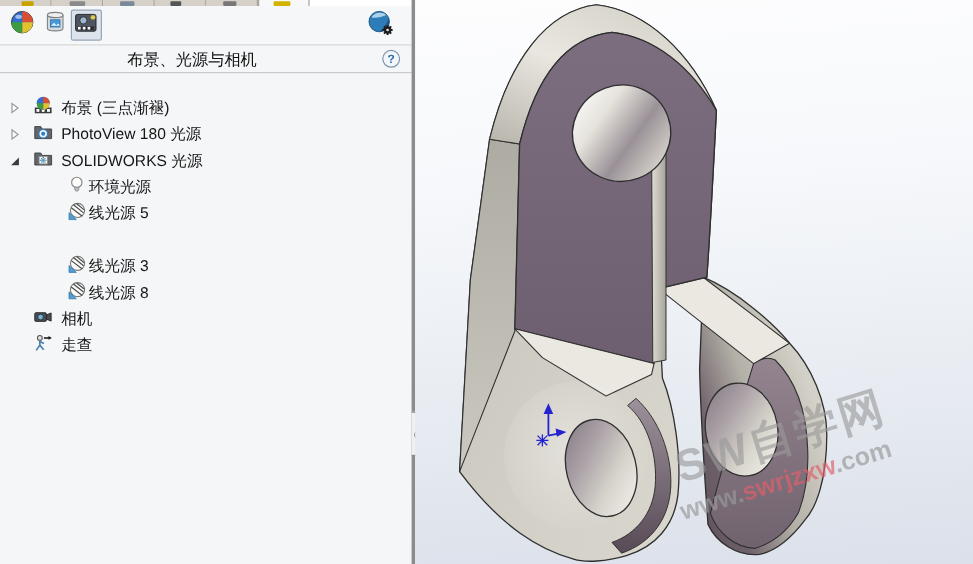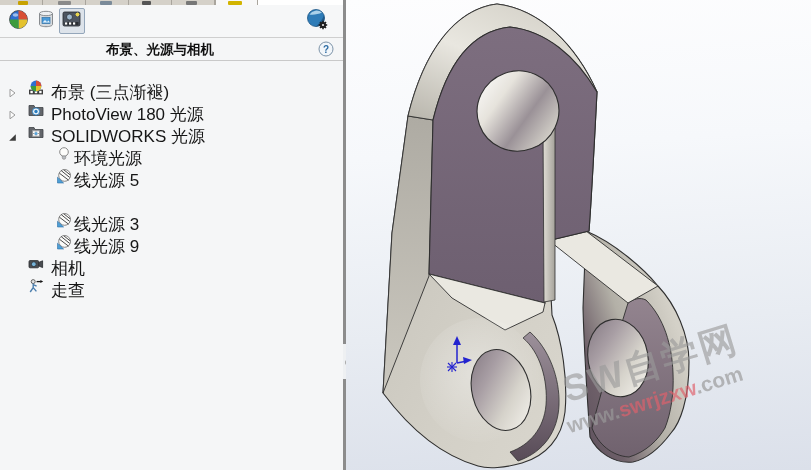--- a/index.html
+++ b/index.html
@@ -11,24 +11,24 @@
   #tabstrip{position:absolute;left:0;top:0;width:343px;height:5px;background:#fff;}
   .tab{position:absolute;top:0;height:5px;background:#d5d1c9;border-right:1px solid #a9a59d;box-sizing:border-box;}
   .tab.active{background:#f8f8f8;border-right:1px solid #a9a59d;border-left:1px solid #a9a59d;}
   .tabicon{position:absolute;top:1px;height:4px;border-radius:1px;}
 
   #toolbar{position:absolute;left:0;top:5px;width:343px;height:32px;background:#f6f7f8;border-bottom:1px solid #cfcfcf;}
   .tbtn{position:absolute;top:3px;width:26px;height:26px;display:flex;align-items:center;justify-content:center;border-radius:2px;}
   .tbtn.selected{background:#dde3ea;border:1px solid #94a6ba;box-sizing:border-box;}
 
   #titlebar{position:absolute;left:0;top:38px;width:343px;height:22px;background:#f5f6f7;border-bottom:1px solid #c9c9c9;}
-  #title{position:absolute;left:0;top:3px;width:320px;text-align:center;font-size:13.5px;font-weight:bold;color:#111;}
+  #title{position:absolute;left:0;top:3px;width:320px;text-align:center;font-size:13.5px;font-weight:normal;color:#111;}
   #help{position:absolute;right:9px;top:3px;width:16px;height:16px;}
 
-  .trow{position:absolute;left:0;width:343px;height:22px;font-size:17px;color:#161616;}
+  .trow{position:absolute;left:0;width:343px;height:22px;font-size:13px;color:#161616;}
   .trow .arrow{position:absolute;left:8px;top:6px;width:9px;height:10px;}
   .ticon{position:absolute;top:3px;width:16px;height:16px;}
   .tlabel{position:absolute;top:4px;white-space:nowrap;}
   .lv0 .ticon{left:28px}.lv0 .tlabel{left:51px}
   .lv1 .ticon{left:56px}.lv1 .tlabel{left:74px}
 
   
   #splitter{position:absolute;left:343px;top:0;width:3px;height:470px;background:#8c8c8c;}
   #splitter-handle{position:absolute;left:343px;top:343px;width:10px;height:37px;background:#eef0f2;
     border:1px solid #8c8c8c;box-sizing:border-box;border-left:none;}
@@ -218,21 +218,21 @@
     <div class="trow lv1" style="top:231px">
       <span class="ticon"><svg width="16" height="16" viewBox="0 0 16 16">
             <circle cx="8.6" cy="7.4" r="5.9" fill="#fbfbf9" stroke="#777" stroke-width=".9"></circle>
             <g stroke="#4a4a4a" stroke-width="1">
               <line x1="5.2" y1="2.6" x2="13.6" y2="9.4"></line>
               <line x1="3.4" y1="5.2" x2="12.6" y2="12.2"></line>
               <line x1="7.8" y1="1.8" x2="14.2" y2="6.9"></line>
             </g>
             <path d="M1.5 9.2 7.6 15H1.5Z" fill="#4d9fd6" stroke="#2d6fa6" stroke-width=".6"></path>
           </svg></span>
-      <span class="tlabel">线光源 9</span>
+      <span class="tlabel">线光源 8</span>
     </div>
     <div class="trow lv0" style="top:275px">
       <span class="ticon"><svg width="16" height="16" viewBox="0 0 16 16">
             <circle cx="5.2" cy="3.6" r="2" fill="#e2e2e2" stroke="#555" stroke-width=".9"></circle>
             <path d="M5.2 5.6v4M5.2 9.6 2.2 14M5.2 9.6 8.4 13.4M5.2 6.6 8.6 8.2" fill="none" stroke="#4d7fae" stroke-width="1.4"></path>
             <path d="M8.6 3.6h4.2" stroke="#111" stroke-width="1.3"></path>
             <path d="M15.2 3.6 12.4 2.1v3Z" fill="#111"></path>
           </svg></span>
       <span class="tlabel">走查</span>
     </div>

